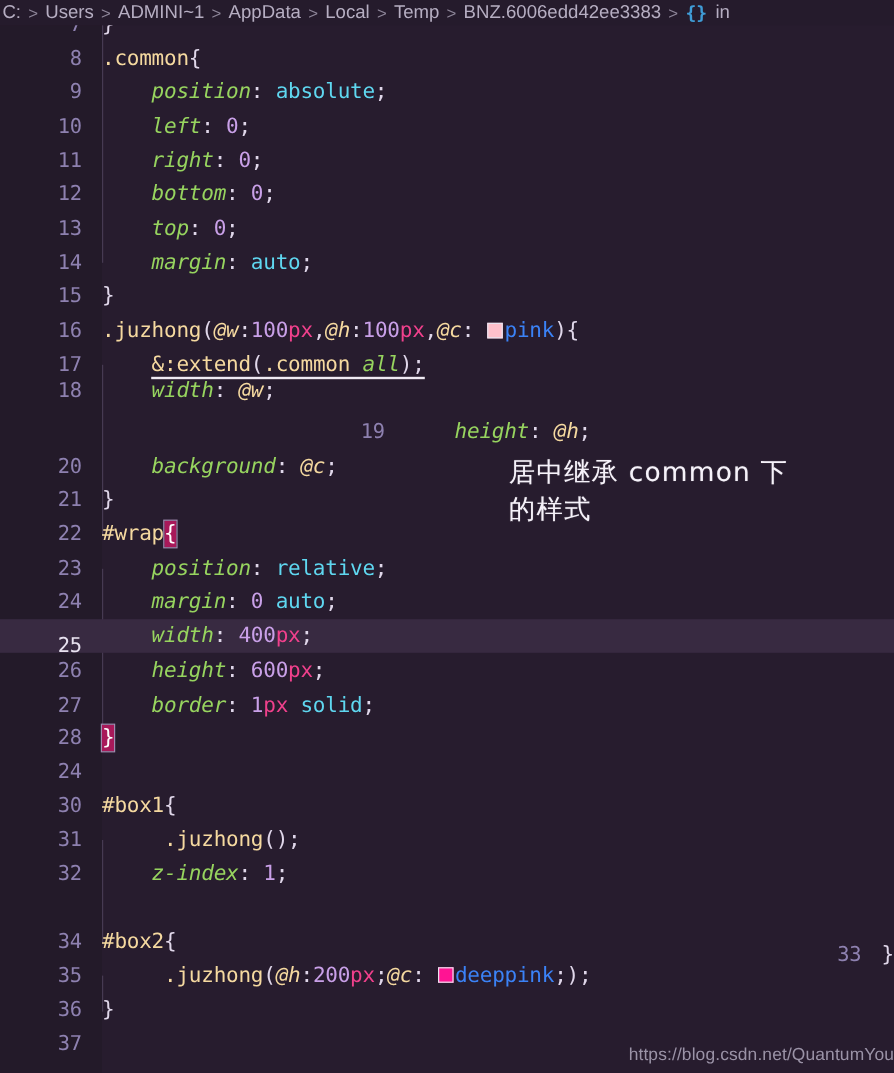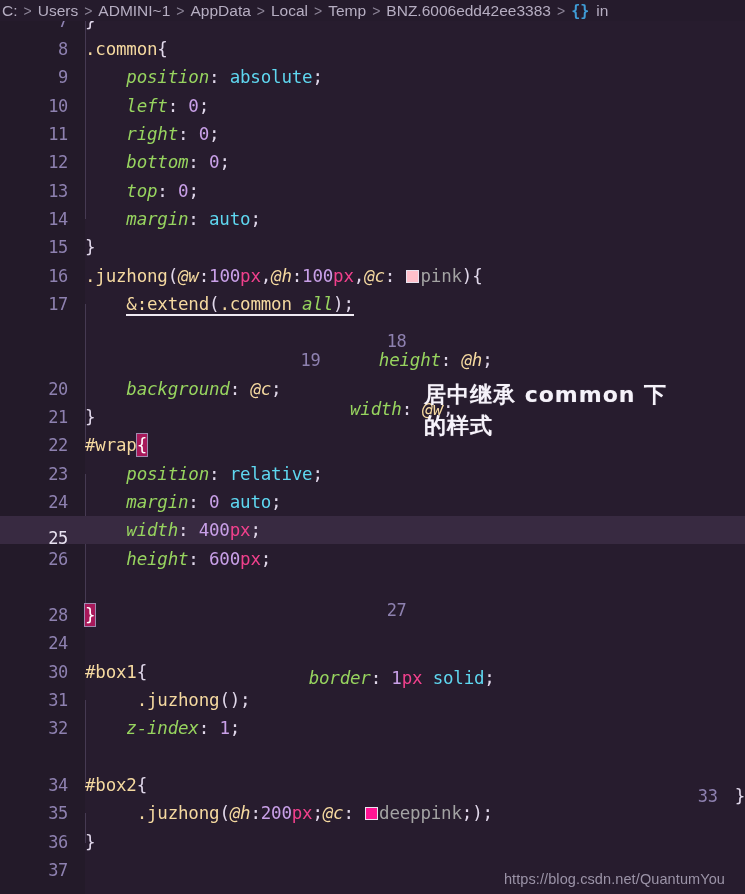--- a/index.html
+++ b/index.html
@@ -106,21 +106,21 @@
   .t-sel   { color: #f5d9a0; }           
   .t-prop  { color: #97d45f; font-style: italic; }  
   .t-val   { color: #5fd7f0; }           
   .t-num   { color: #c9a0e8; }           
   .t-unit  { color: #f0408c; }           
   .t-punct { color: #e0d7ea; }           
   .t-var   { color: #f5d9a0; font-style: italic; }  
   .t-amp   { color: #f5d9a0; }
   .t-ext   { color: #f5d9a0; }
   .t-all   { color: #97d45f; font-style: italic; }
-  .t-color { color: #a3a3a3; }
+  .t-color { color: #3b82f6; }
 
   
   .brmatch {
     outline: 1px solid #a08bb0;
     background: #a8195a;
     color: #ffffff;
     padding: 1px 0;
   }
 
   
@@ -144,27 +144,26 @@
     position: absolute;
     left: 424px;
     top: 358px;
     width: 315px;
     font-family: "DejaVu Sans", "Liberation Sans", sans-serif;
     font-size: 22px;
     line-height: 31px;
     color: #f6f2fa;
     letter-spacing: 1px;
     text-shadow: 0 0 1px rgba(255,255,255,0.35);
-    font-weight: bold;
   }
 
   
   #watermark {
     position: absolute;
-    right: 20px;
+    right: 0;
     bottom: 7px;
     font-family: "Liberation Sans", sans-serif;
     font-size: 14.5px;
     color: #9b93a7;
     letter-spacing: 0.1px;
     margin-top: 12px;
   }
 </style>
 </head>
 <body>
@@ -245,21 +244,21 @@
   <div class="line" style="top:240.4px;">
     <span class="lineno">16</span>
     <span class="code"><span class="t-sel">.juzhong</span><span class="t-punct">(</span><span class="t-var">@w</span><span class="t-punct">:</span><span class="t-num">100</span><span class="t-unit">px</span><span class="t-punct">,</span><span class="t-var">@h</span><span class="t-punct">:</span><span class="t-num">100</span><span class="t-unit">px</span><span class="t-punct">,</span><span class="t-var">@c</span><span class="t-punct">: </span><span class="swatch" style="background:#ffc0cb;"></span><span class="t-color">pink</span><span class="t-punct">){</span></span>
   </div>
 
   <div class="line" style="top:268.7px;">
     <span class="lineno">17</span>
     <span class="code">    <span class="underlined"><span class="t-amp">&amp;</span><span class="t-ext">:extend</span><span class="t-punct">(</span><span class="t-sel">.common</span><span class="t-punct"> </span><span class="t-all">all</span><span class="t-punct">);</span></span></span>
   </div>
 
-  <div class="line" style="top:310px;flex-direction:column;">
+  <div class="line" style="top:291px;">
     <span class="lineno">18</span>
     <span class="code">    <span class="t-prop">width</span><span class="t-punct">: </span><span class="t-var">@w</span><span class="t-punct">;</span></span>
   </div>
 
   <div class="line" style="top:325.3px;justify-content:center;">
     <span class="lineno">19</span>
     <span class="code">    <span class="t-prop">height</span><span class="t-punct">: </span><span class="t-var">@h</span><span class="t-punct">;</span></span>
   </div>
 
   <div class="line" style="top:353.6px;">
@@ -290,21 +289,21 @@
   <div class="line active" style="top:495.1px;">
     <span class="lineno">25</span>
     <span class="code">    <span class="t-prop">width</span><span class="t-punct">: </span><span class="t-num">400</span><span class="t-unit">px</span><span class="t-punct">;</span></span>
   </div>
 
   <div class="line" style="top:523.4px;">
     <span class="lineno">26</span>
     <span class="code">    <span class="t-prop">height</span><span class="t-punct">: </span><span class="t-num">600</span><span class="t-unit">px</span><span class="t-punct">;</span></span>
   </div>
 
-  <div class="line" style="top:579px;flex-direction:column;">
+  <div class="line" style="top:553px;">
     <span class="lineno">27</span>
     <span class="code">    <span class="t-prop">border</span><span class="t-punct">: </span><span class="t-num">1</span><span class="t-unit">px</span><span class="t-punct"> </span><span class="t-val">solid</span><span class="t-punct">;</span></span>
   </div>
 
   <div class="line" style="top:580px;">
     <span class="lineno">28</span>
     <span class="code"><span class="brmatch">}</span></span>
   </div>
 
   <div class="line" style="top:608.3px;">

